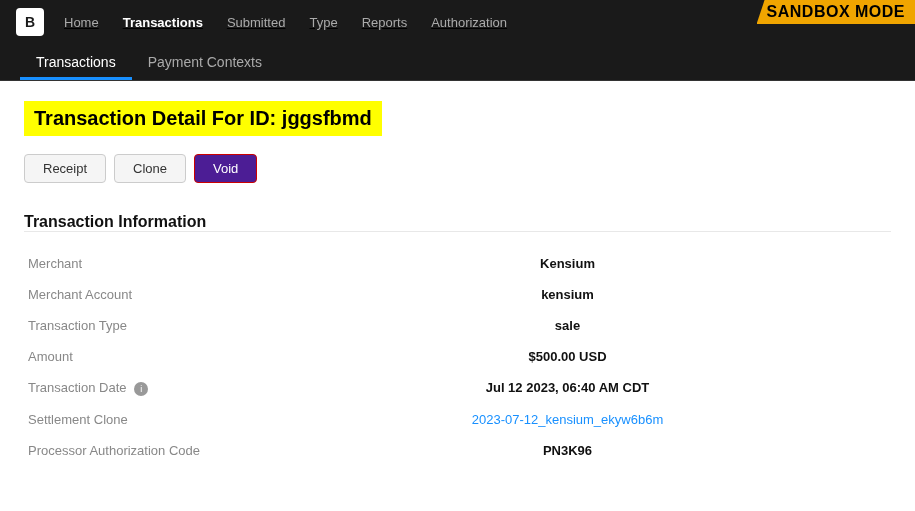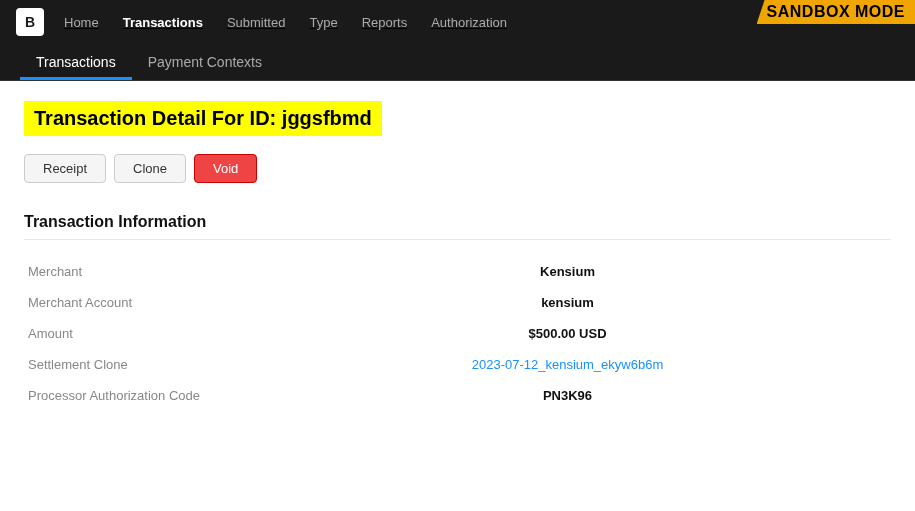--- a/index.html
+++ b/index.html
@@ -104,32 +104,32 @@
       padding: 6px 18px;
       font-size: 13px;
       border-radius: 4px;
       cursor: pointer;
       font-weight: 500;
       border: 1px solid #ccc;
       background: #f5f5f5;
       color: #333;
     }
     .btn-danger {
-      background: #ef4444;
+      background: #4c1d95;
       color: #fff;
       border-color: #cc0000;
     }
 
     
     .section-heading {
       font-size: 16px;
       font-weight: 600;
       color: #111;
       margin-bottom: 16px;
-      padding-bottom: 8px;
+      padding-bottom: 0;
       border-bottom: 1px solid #e8e8e8;
     }
 
     
     .info-table {
       width: 100%;
       border-collapse: collapse;
     }
     .info-table tr td {
       padding: 8px 4px;
@@ -204,22 +204,33 @@
       <tbody>
         <tr>
           <td>Merchant</td>
           <td>Kensium</td>
         </tr>
         <tr>
           <td>Merchant Account</td>
           <td>kensium</td>
         </tr>
         <tr>
+          <td>Transaction Type</td>
+          <td>sale</td>
+        </tr>
+        <tr>
           <td>Amount</td>
           <td>$500.00 USD</td>
+        </tr>
+        <tr>
+          <td>
+            <span>Transaction Date</span>
+            <span class="info-icon">i</span>
+          </td>
+          <td>Jul 12 2023, 06:40 AM CDT</td>
         </tr>
         <tr>
           <td>Settlement Clone</td>
           <td>
             <a href="#" class="link-cell">2023-07-12_kensium_ekyw6b6m</a>
           </td>
         </tr>
         <tr>
           <td>Processor Authorization Code</td>
           <td>PN3K96</td>

